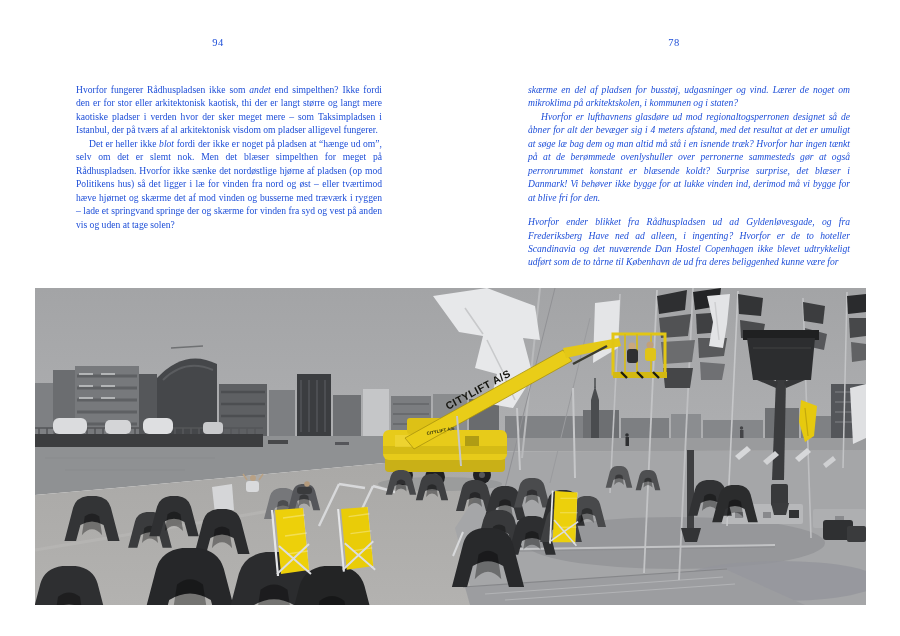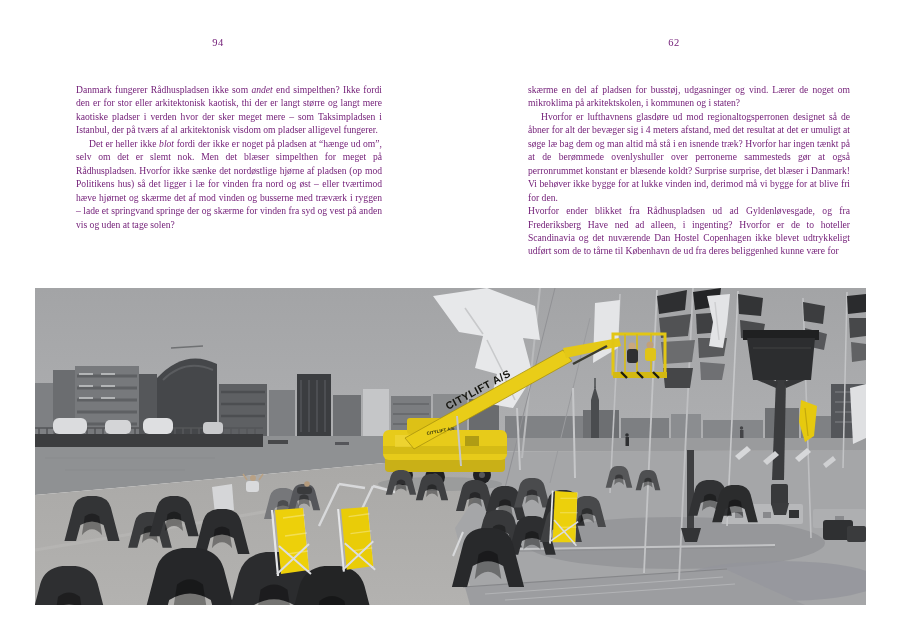--- a/index.html
+++ b/index.html
@@ -1,42 +1,42 @@
 <!DOCTYPE html>
 <html><head>
 <meta charset="utf-8">
 <style>
   html,body{margin:0;padding:0;background:#ffffff;}
   #spread{position:relative;width:900px;height:636px;background:#ffffff;overflow:hidden;
-          font-family:"Liberation Serif","DejaVu Serif",serif;color:#701a75;}
+          font-family:"Liberation Serif","DejaVu Serif",serif;color:#1d4ed8;}
   .folio{position:absolute;top:37px;width:30px;text-align:center;font-size:10.5px;letter-spacing:.5px;}
   #folio-left{left:203px;}
   #folio-right{left:659px;}
   .page-text{position:absolute;top:83px;font-size:9.6px;line-height:13.45px;text-align:justify;
              text-justify:inter-word;}
   #text-left{left:76px;width:306px;}
-  #text-right{left:528px;width:322px;}
+  #text-right{left:528px;width:322px;font-style:italic;}
   .page-text p{margin:0;}
   .page-text p.indent{text-indent:13px;}
-  .page-text p.gap{margin-top:0;}
+  .page-text p.gap{margin-top:11px;}
   .it{font-style:italic;}
   #photo{position:absolute;left:35px;top:288px;width:831px;height:317px;}
   #photo svg{display:block;width:100%;height:100%;}
   .crane-text{font-family:"Liberation Sans","DejaVu Sans",sans-serif;font-weight:bold;}
 </style>
 </head>
 <body>
 
 <div id="spread">
 
   <div class="folio" id="folio-left">94</div>
-  <div class="folio" id="folio-right">62</div>
+  <div class="folio" id="folio-right">78</div>
 
   <div class="page-text" id="text-left">
-      <p class=""><span>Danmark fungerer Rådhuspladsen ikke som </span><span class="it">andet</span><span> end simpelthen? Ikke fordi den er for stor eller arkitektonisk kaotisk, thi der er langt større og langt mere kaotiske pladser i verden hvor der sker meget mere – som Taksimpladsen i Istanbul, der på tværs af al arkitektonisk visdom om pladser alligevel fungerer.</span></p>
+      <p class=""><span>Hvorfor fungerer Rådhuspladsen ikke som </span><span class="it">andet</span><span> end simpelthen? Ikke fordi den er for stor eller arkitektonisk kaotisk, thi der er langt større og langt mere kaotiske pladser i verden hvor der sker meget mere – som Taksimpladsen i Istanbul, der på tværs af al arkitektonisk visdom om pladser alligevel fungerer.</span></p>
       <p class="indent "><span>Det er heller ikke </span><span class="it">blot</span><span> fordi der ikke er noget på pladsen at “hænge ud om”, selv om det er slemt nok. Men det blæser simpelthen for meget på Rådhuspladsen. Hvorfor ikke sænke det nordøstlige hjørne af pladsen (op mod Politikens hus) så det ligger i læ for vinden fra nord og øst – eller tværtimod hæve hjørnet og skærme det af mod vinden og busserne med træværk i ryggen – lade et springvand springe der og skærme for vinden fra syd og vest på anden vis og uden at tage solen?</span></p>
     </div>
   <div class="page-text" id="text-right">
       <p class=""><span>skærme en del af pladsen for busstøj, udgasninger og vind. Lærer de noget om mikroklima på arkitektskolen, i kommunen og i staten?</span></p>
       <p class="indent "><span>Hvorfor er lufthavnens glasdøre ud mod regionaltogsperronen designet så de åbner for alt der bevæger sig i 4 meters afstand, med det resultat at det er umuligt at søge læ bag dem og man altid må stå i en isnende træk? Hvorfor har ingen tænkt på at de berømmede ovenlyshuller over perronerne sammesteds gør at også perronrummet konstant er blæsende koldt? Surprise surprise, det blæser i Danmark! Vi behøver ikke bygge for at lukke vinden ind, derimod må vi bygge for at blive fri for den.</span></p>
       <p class="gap"><span>Hvorfor ender blikket fra Rådhuspladsen ud ad Gyldenløvesgade, og fra Frederiksberg Have ned ad alleen, i ingenting? Hvorfor er de to hoteller Scandinavia og det nuværende Dan Hostel Copenhagen ikke blevet udtrykkeligt udført som de to tårne til København de ud fra deres beliggenhed kunne være for</span></p>
     </div>
 
   <div id="photo">
     <svg viewBox="0 0 831 317" preserveAspectRatio="none" xmlns="http://www.w3.org/2000/svg">

